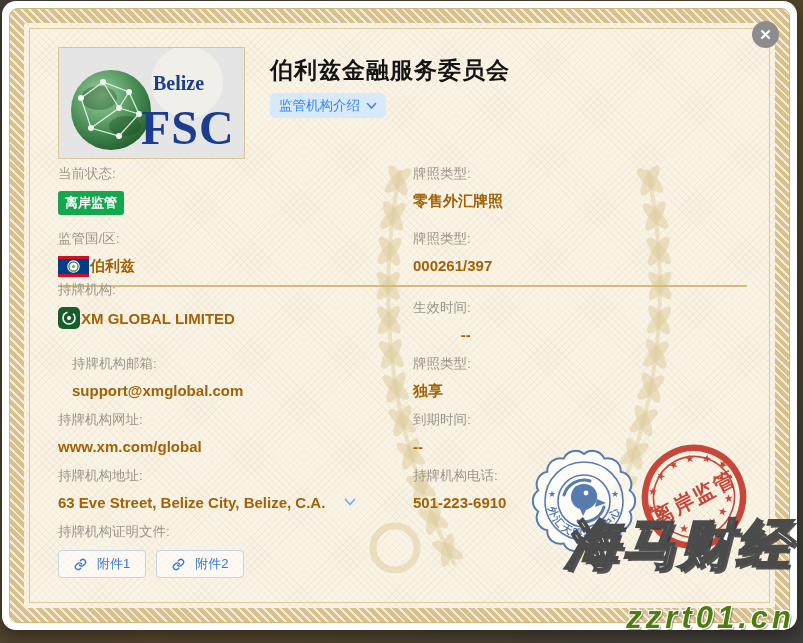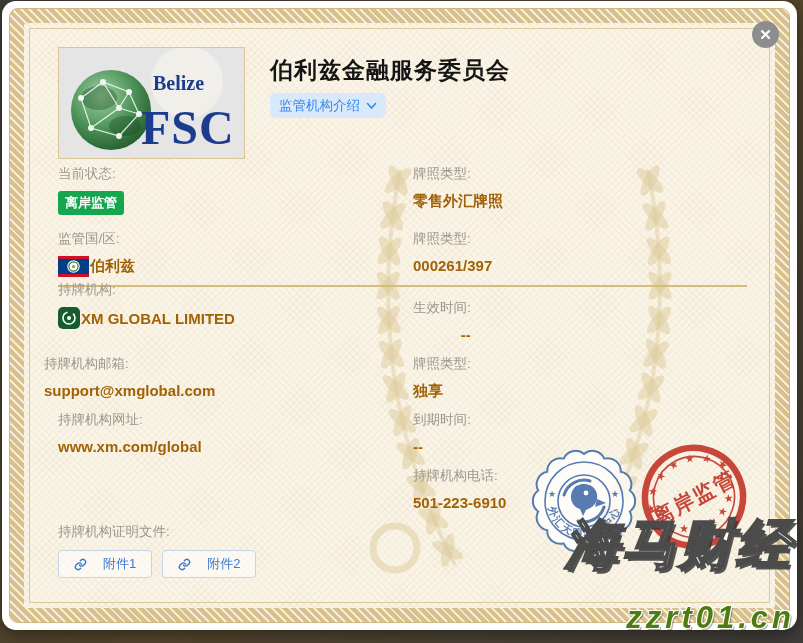--- a/index.html
+++ b/index.html
@@ -56,21 +56,21 @@
     display:inline-block;margin-top:8px;background:#15a74f;color:#fff;font-size:13px;
     font-weight:bold;padding:3px 7px;border-radius:3px;
   }
   .val-row{display:flex;align-items:center;gap:1px;margin-top:8px;}
   .val-row .val{margin-top:0;}
   .divider{position:absolute;left:58px;top:285px;width:689px;height:2px;background:#d9ba7e;z-index:5;}
 
   .chev{display:inline-block;margin-left:18px;}
   .attach-row{display:flex;gap:10px;margin-top:9px;}
   .attach-btn{
-    display:inline-flex;align-items:center;gap:16px;background:rgba(255,255,255,.55);
+    display:inline-flex;align-items:center;gap:10px;background:rgba(255,255,255,.55);
     border:1px solid #c5d4e8;border-radius:4px;padding:4px 15px;color:#3a79d2;
     font-size:13px;cursor:pointer;
   }
 
   .wreath{position:absolute;inset:0;z-index:2;pointer-events:none;}
   .stamps{position:absolute;inset:0;z-index:8;pointer-events:none;}
 
   .wm-name{
     position:absolute;right:10px;top:509px;z-index:50;
     font-size:54px;font-weight:800;font-style:italic;color:#ffffff;letter-spacing:3px;
@@ -235,38 +235,49 @@
         <circle cx="11" cy="11" r="2" fill="#ffffff"></circle>
       </svg>
       <span class="val">XM GLOBAL LIMITED</span>
     </span>
   </div>
   <div class="field" style="left:413px;top:299px;text-align:right;">
     <span class="lab">生效时间:</span>
     <span class="val">--</span>
   </div>
 
-  <div class="field" style="left:44px;top:355px;">
+  <div class="field" style="left:72px;top:355px;">
     <span class="lab">持牌机构邮箱:</span>
     <span class="val">support@xmglobal.com</span>
   </div>
   <div class="field" style="left:413px;top:355px;">
     <span class="lab">牌照类型:</span>
     <span class="val">独享</span>
   </div>
 
   <div class="field" style="left:58px;top:411px;">
     <span class="lab">持牌机构网址:</span>
     <span class="val">www.xm.com/global</span>
   </div>
   <div class="field" style="left:413px;top:411px;">
     <span class="lab">到期时间:</span>
     <span class="val">--</span>
   </div>
 
+  <div class="field" style="left:58px;top:467px;">
+    <span class="lab">持牌机构地址:</span>
+    <span class="val-row">
+      <span class="val">63 Eve Street, Belize City, Belize, C.A.</span>
+      <span class="chev">
+        <svg width="12" height="9" viewBox="0 0 12 9">
+          <path d="M1.5 1.5 L6 6.5 L10.5 1.5" stroke="#7fabe8" stroke-width="1.8" fill="none" stroke-linecap="round"></path>
+        </svg>
+      </span>
+    </span>
+  </div>
   <div class="field" style="left:413px;top:467px;">
     <span class="lab">持牌机构电话:</span>
     <span class="val">501-223-6910</span>
   </div>
 
   <div class="field" style="left:58px;top:523px;">
     <span class="lab">持牌机构证明文件:</span>
     <span class="attach-row">
       <button class="attach-btn">
         <svg width="13" height="13" viewBox="0 0 24 24">

